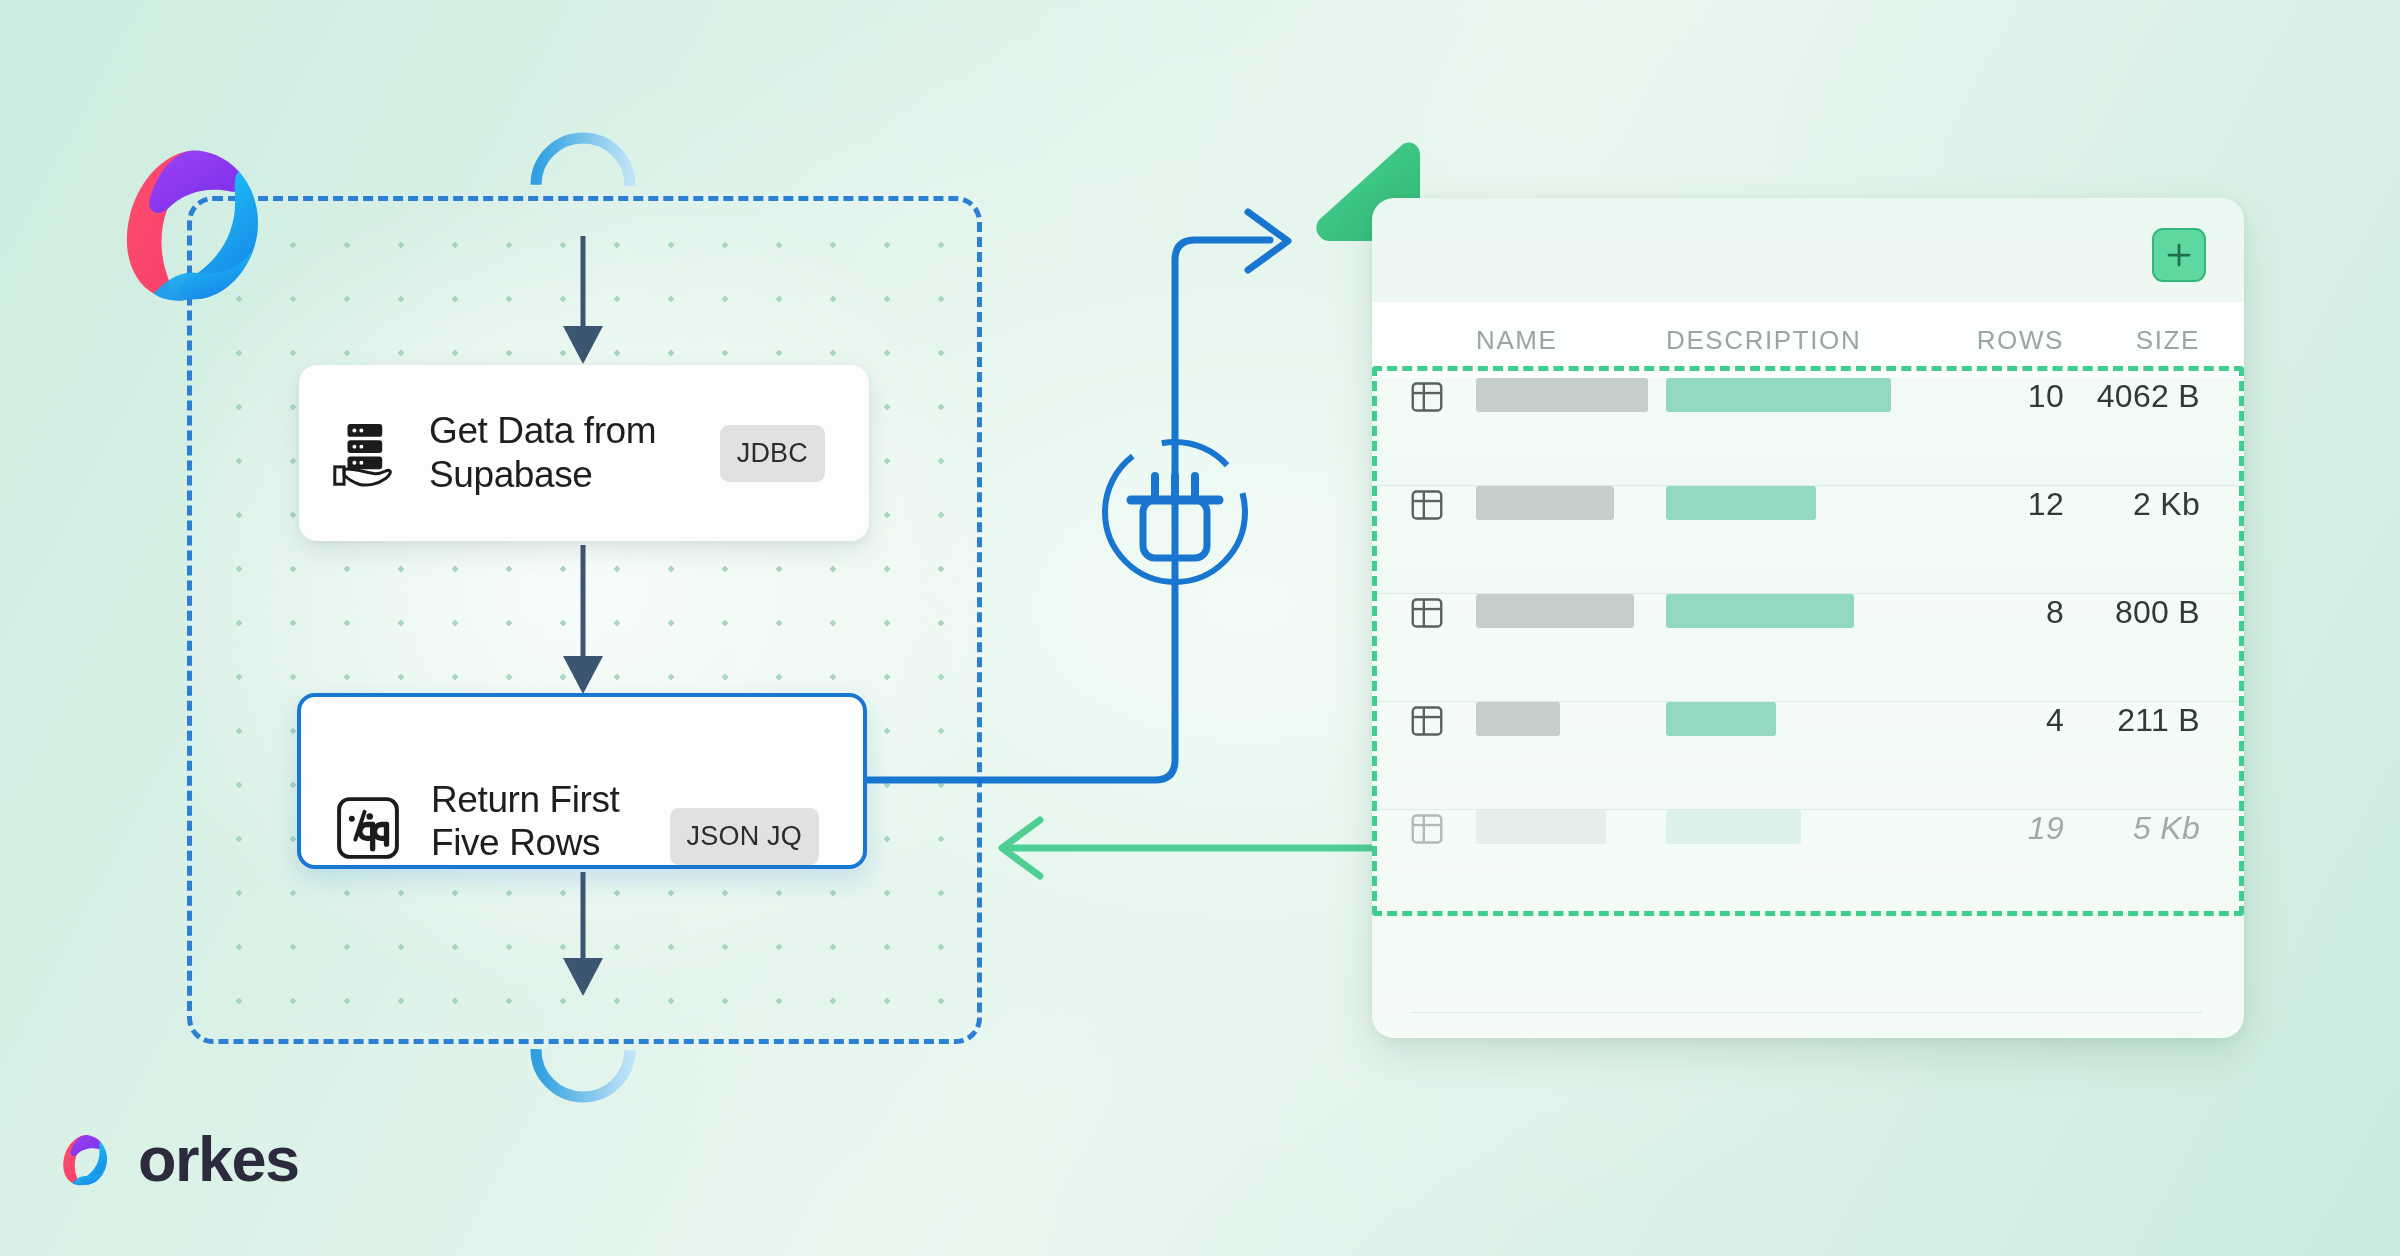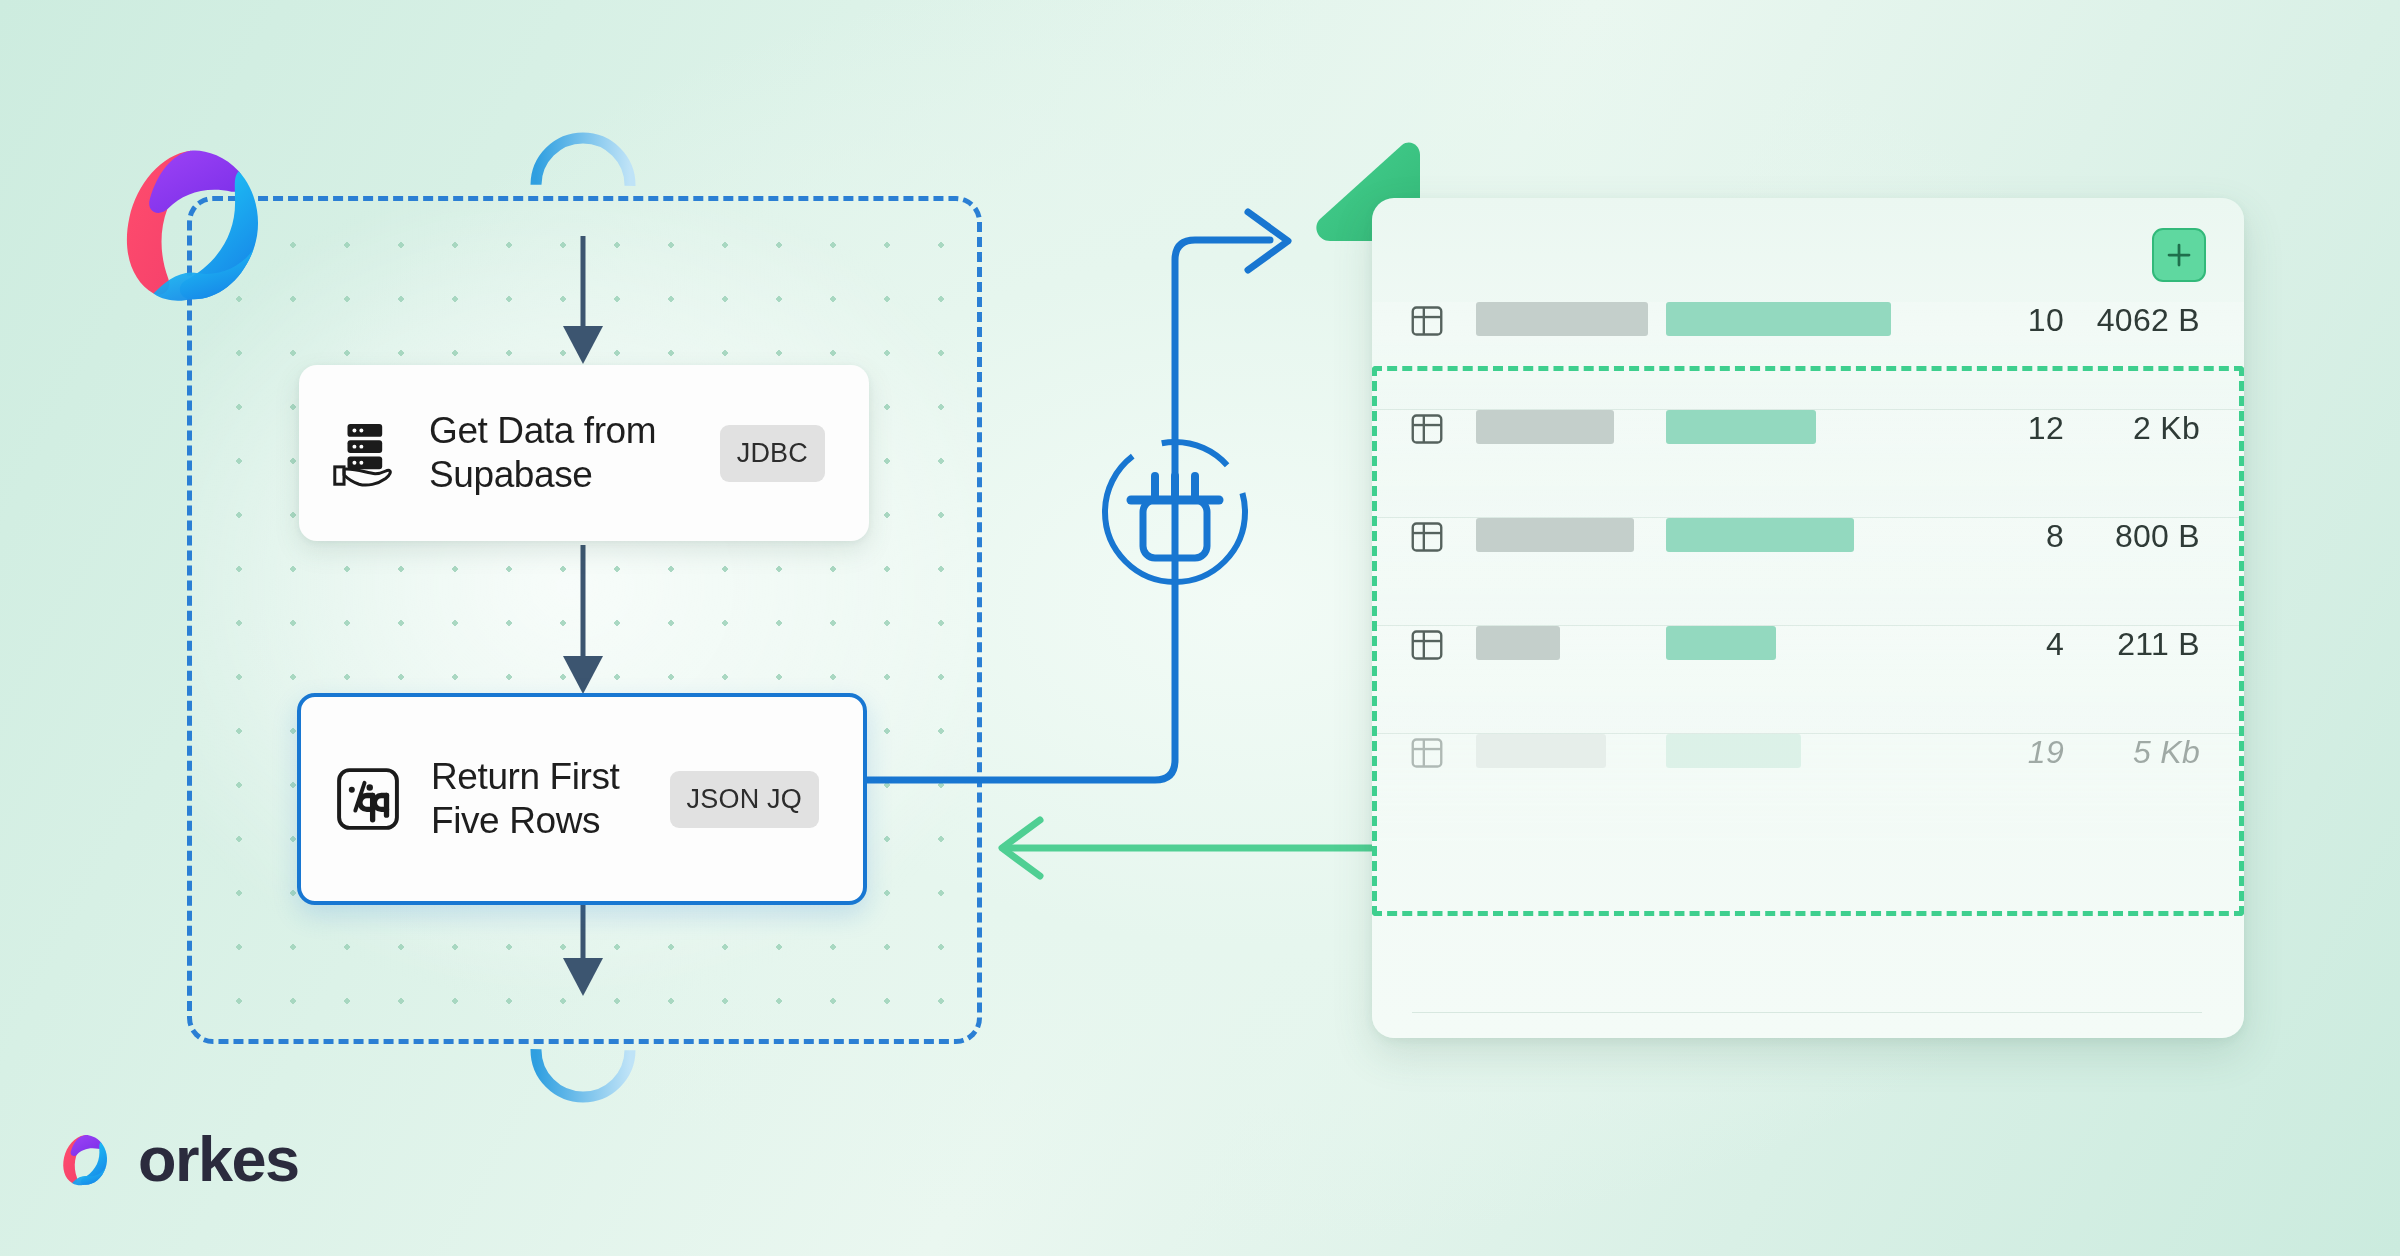--- a/index.html
+++ b/index.html
@@ -57,22 +57,22 @@
   .task-card {
     position: absolute;
     background: #fdfdfd;
     border-radius: 18px;
     display: flex;
     align-items: center;
     padding: 0 44px 0 30px;
     box-shadow: 0 10px 26px rgba(60,100,85,.13), 0 2px 6px rgba(60,100,85,.07);
   }
   #card-jdbc { left: 299px; top: 365px; width: 570px; height: 176px; }
-  #card-jq   { left: 297px; top: 693px; width: 570px; height: 212px;
-               border: 4px solid #1877d2; box-shadow: 0 10px 26px rgba(24,119,210,.18); }
+  #card-jq   { left: 297px; top: 693px; width: 570px; height: 176px;
+               border: 4px solid #1877d2; box-shadow: 0 10px 26px rgba(24,119,210,.18); align-items: flex-end; }
 
   .task-icon { width: 74px; height: 74px; flex: 0 0 74px; margin-right: 26px; }
   .task-title {
     flex: 1 1 auto;
     font-size: 37px;
     line-height: 1.18;
     color: #1e1e1e;
     font-weight: 400;
     letter-spacing: -.4px;
     padding-right: 12px;
@@ -303,20 +303,27 @@
 
   <div id="sb-toolbar">
     <div id="add-btn">
       <svg viewBox="0 0 24 24" width="30" height="30">
         <line x1="12" y1="4" x2="12" y2="20" stroke="#1f6f4c" stroke-width="2.2" stroke-linecap="round"></line>
         <line x1="4" y1="12" x2="20" y2="12" stroke="#1f6f4c" stroke-width="2.2" stroke-linecap="round"></line>
       </svg>
     </div>
   </div>
 
+  <div id="sb-head">
+    <span class="col-icon"></span>
+    <span class="col-name">NAME</span>
+    <span class="col-desc">DESCRIPTION</span>
+    <span class="col-rows">ROWS</span>
+    <span class="col-size">SIZE</span>
+  </div>
 
   <div id="sb-body">
       <div class="sb-row">
         <span class="tbl-icon">
           <svg viewBox="0 0 24 24" width="38" height="38">
             <rect x="3" y="3.5" width="18" height="17" rx="2.4" fill="none" stroke="#55625d" stroke-width="1.5"></rect>
             <line x1="3" y1="9.5" x2="21" y2="9.5" stroke="#55625d" stroke-width="1.5"></line>
             <line x1="10" y1="3.5" x2="10" y2="20.5" stroke="#55625d" stroke-width="1.5"></line>
           </svg>
         </span>

